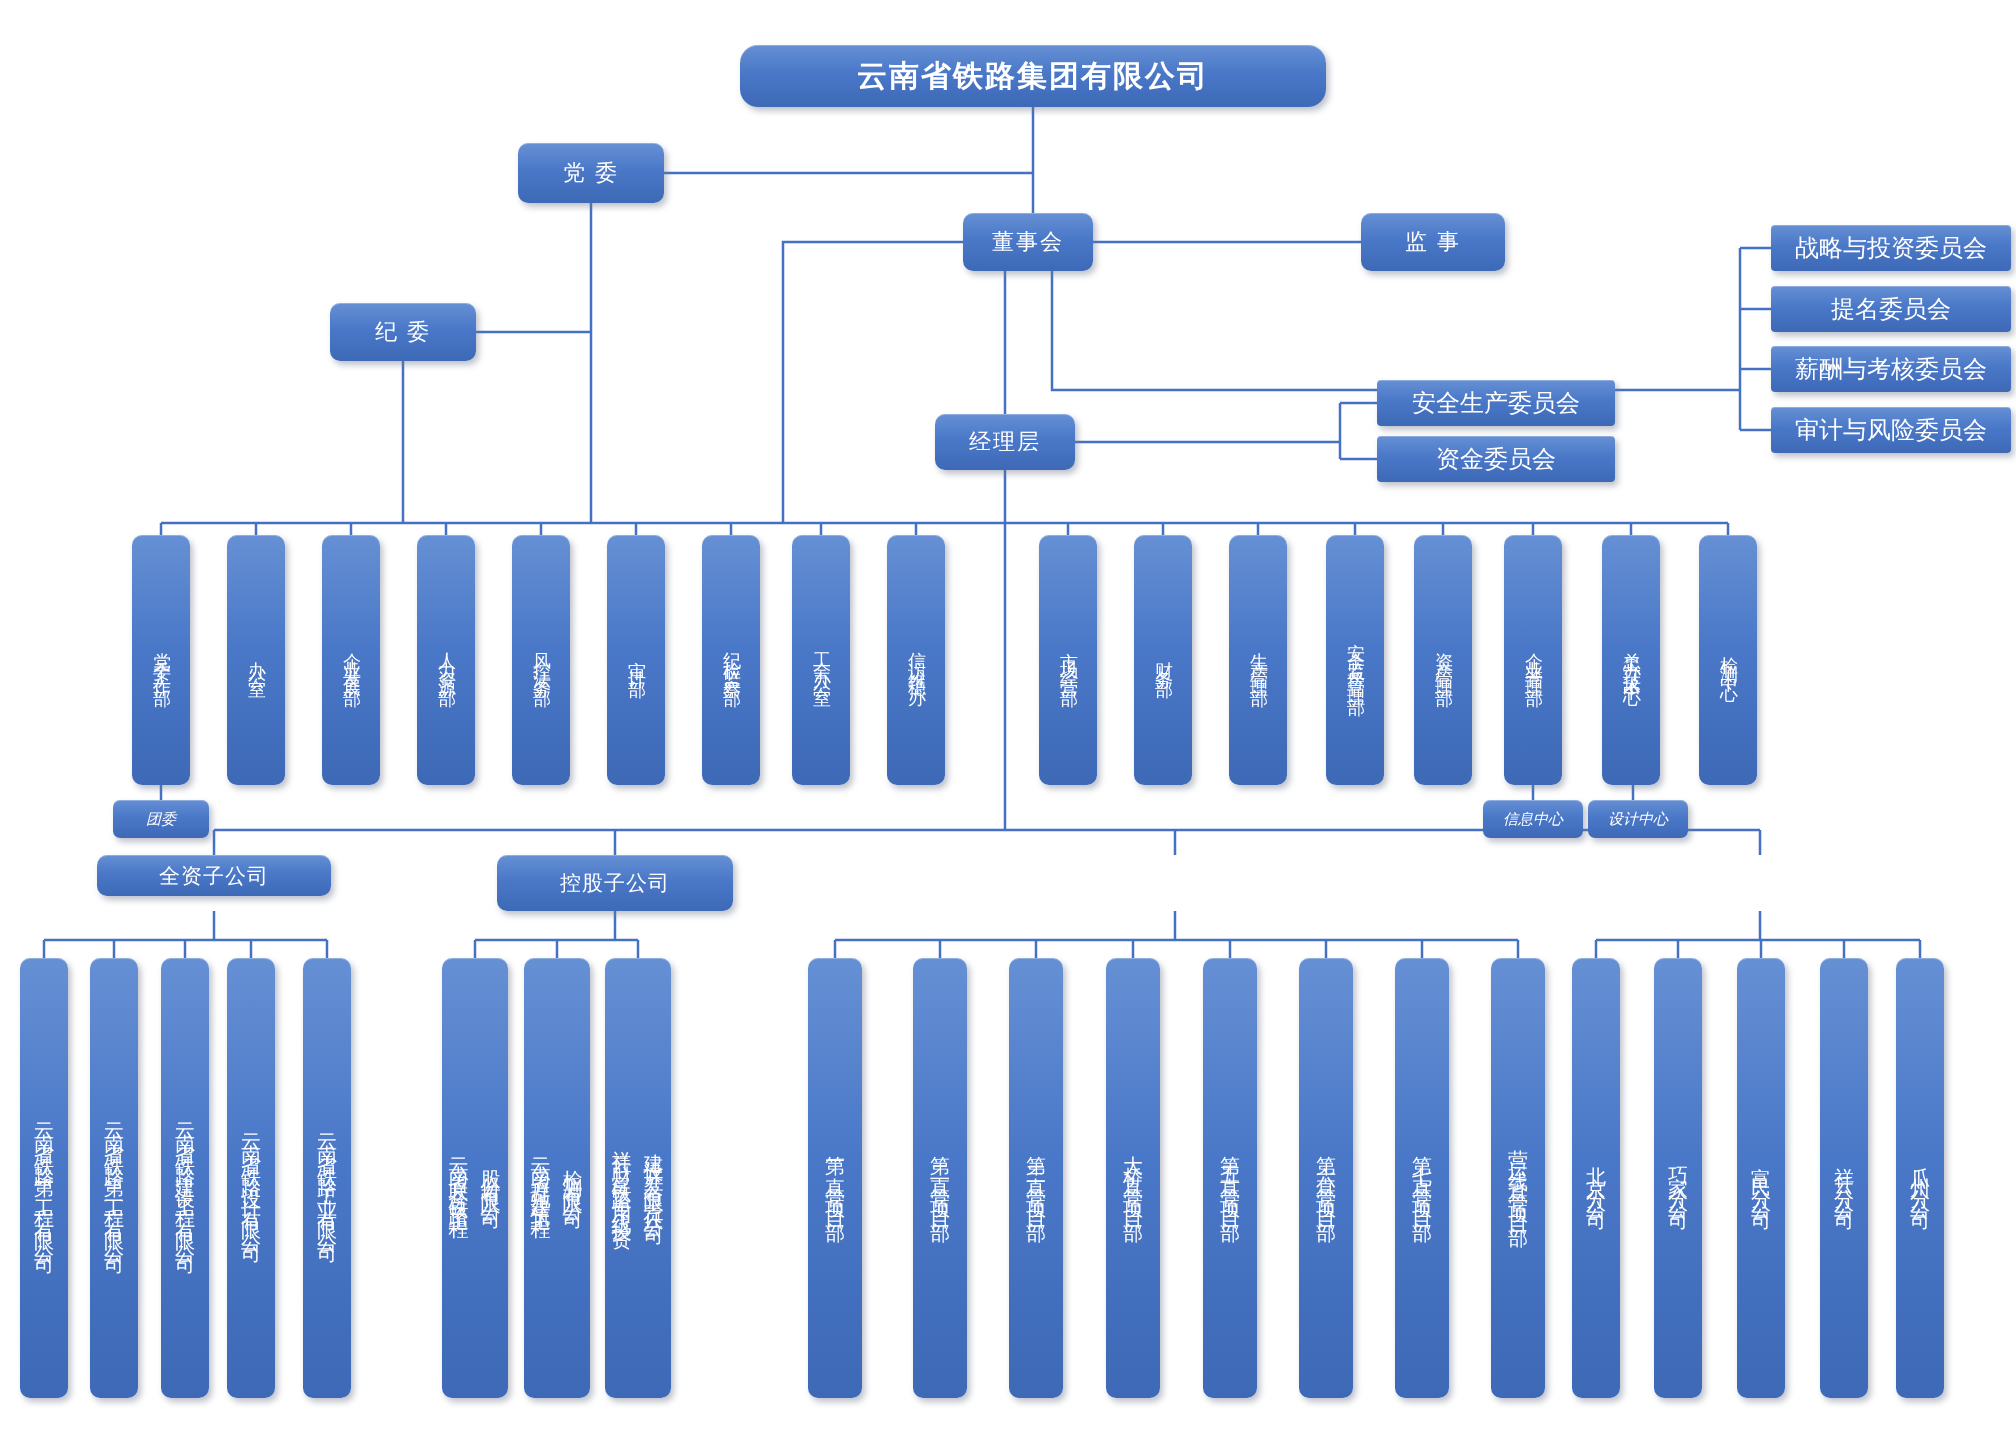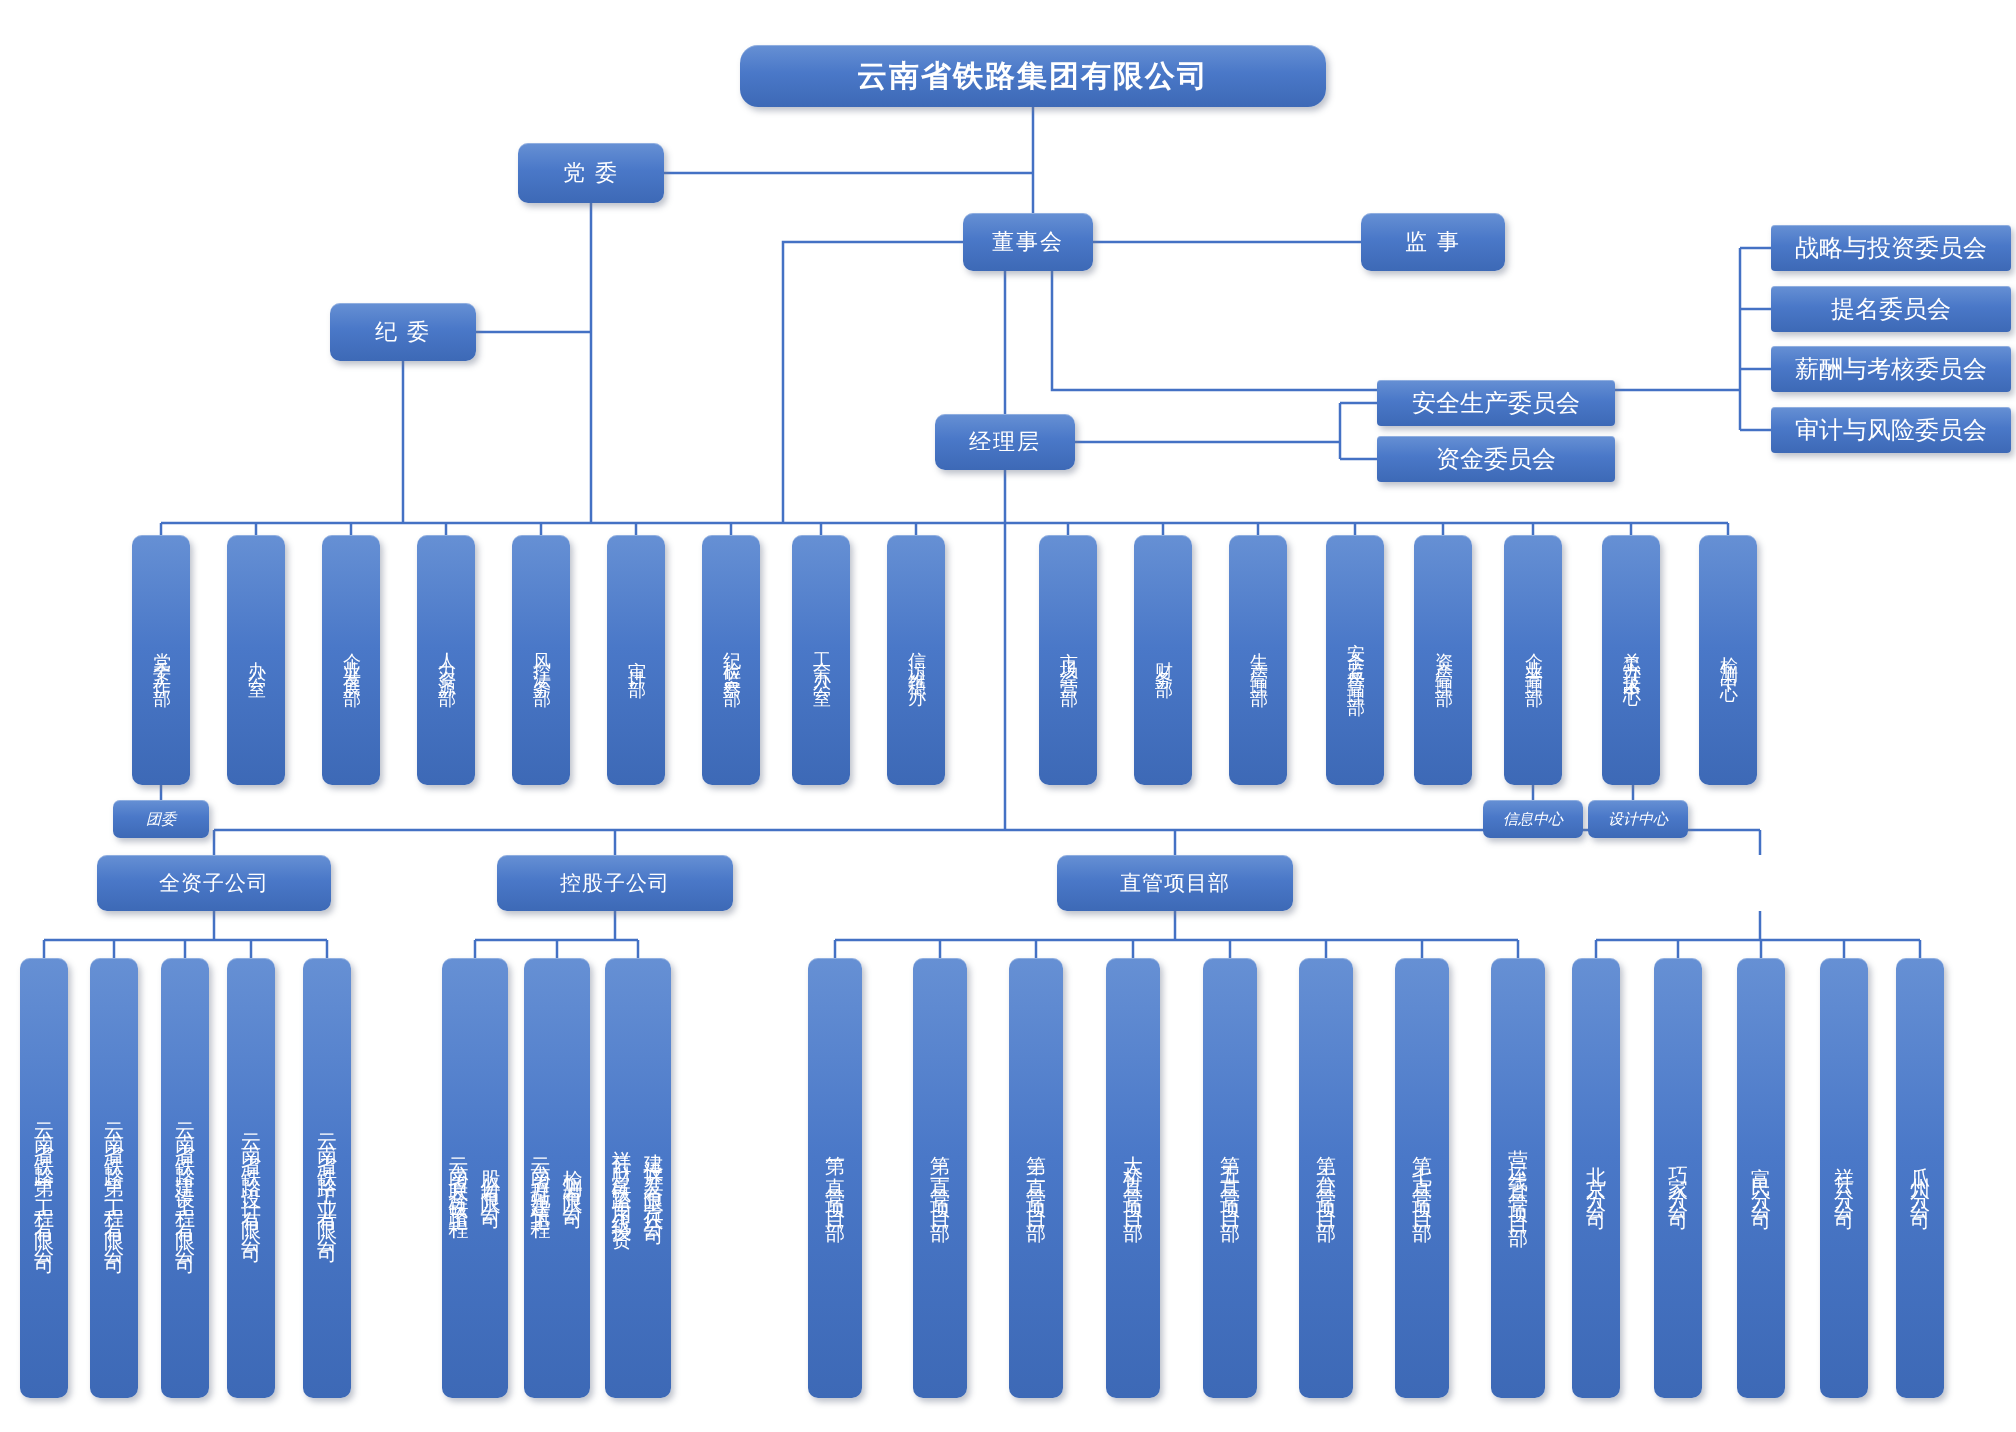--- a/index.html
+++ b/index.html
@@ -217,28 +217,25 @@
   <div class="box tiny" style="left:113px;top:800px;width:96px;height:38px">
     <span>团委</span>
   </div>
   <div class="box tiny" style="left:1483px;top:800px;width:100px;height:38px">
     <span>信息中心</span>
   </div>
   <div class="box tiny" style="left:1588px;top:800px;width:100px;height:38px">
     <span>设计中心</span>
   </div>
 
-  <div class="box hdr" style="left:97px;top:855px;width:234px;height:56px">
+  <div class="box hdr" style="left:97px;top:855px;width:234px;height:41px">
     <span>全资子公司</span>
   </div>
   <div class="box hdr" style="left:497px;top:855px;width:236px;height:56px">
     <span>控股子公司</span>
-  </div>
-  <div class="box hdr" style="left:1057px;top:855px;width:236px;height:56px">
-    <span>直管项目部</span>
   </div>
 
   <div class="box child" style="left:20px;top:958px;width:48px;height:440px">
       <span class="vtext">云南省铁路第一工程有限公司</span>
     </div>
   <div class="box child" style="left:90px;top:958px;width:48px;height:440px">
       <span class="vtext">云南省铁路第二工程有限公司</span>
     </div>
   <div class="box child" style="left:161px;top:958px;width:48px;height:440px">
       <span class="vtext">云南省铁路建设工程有限公司</span>

